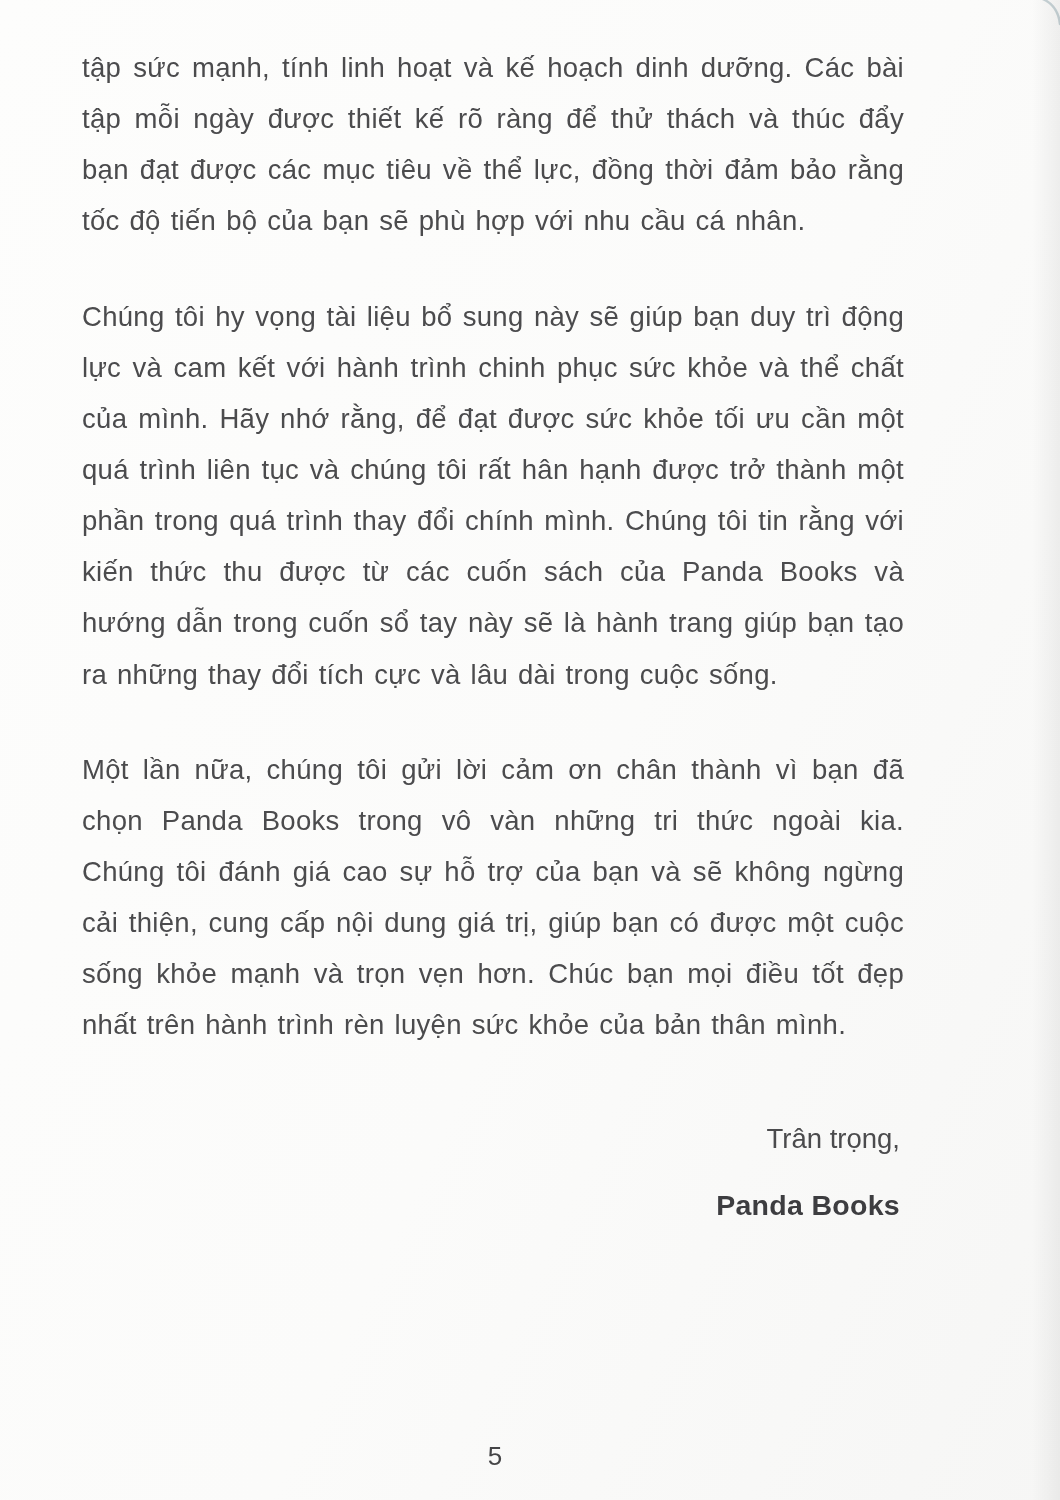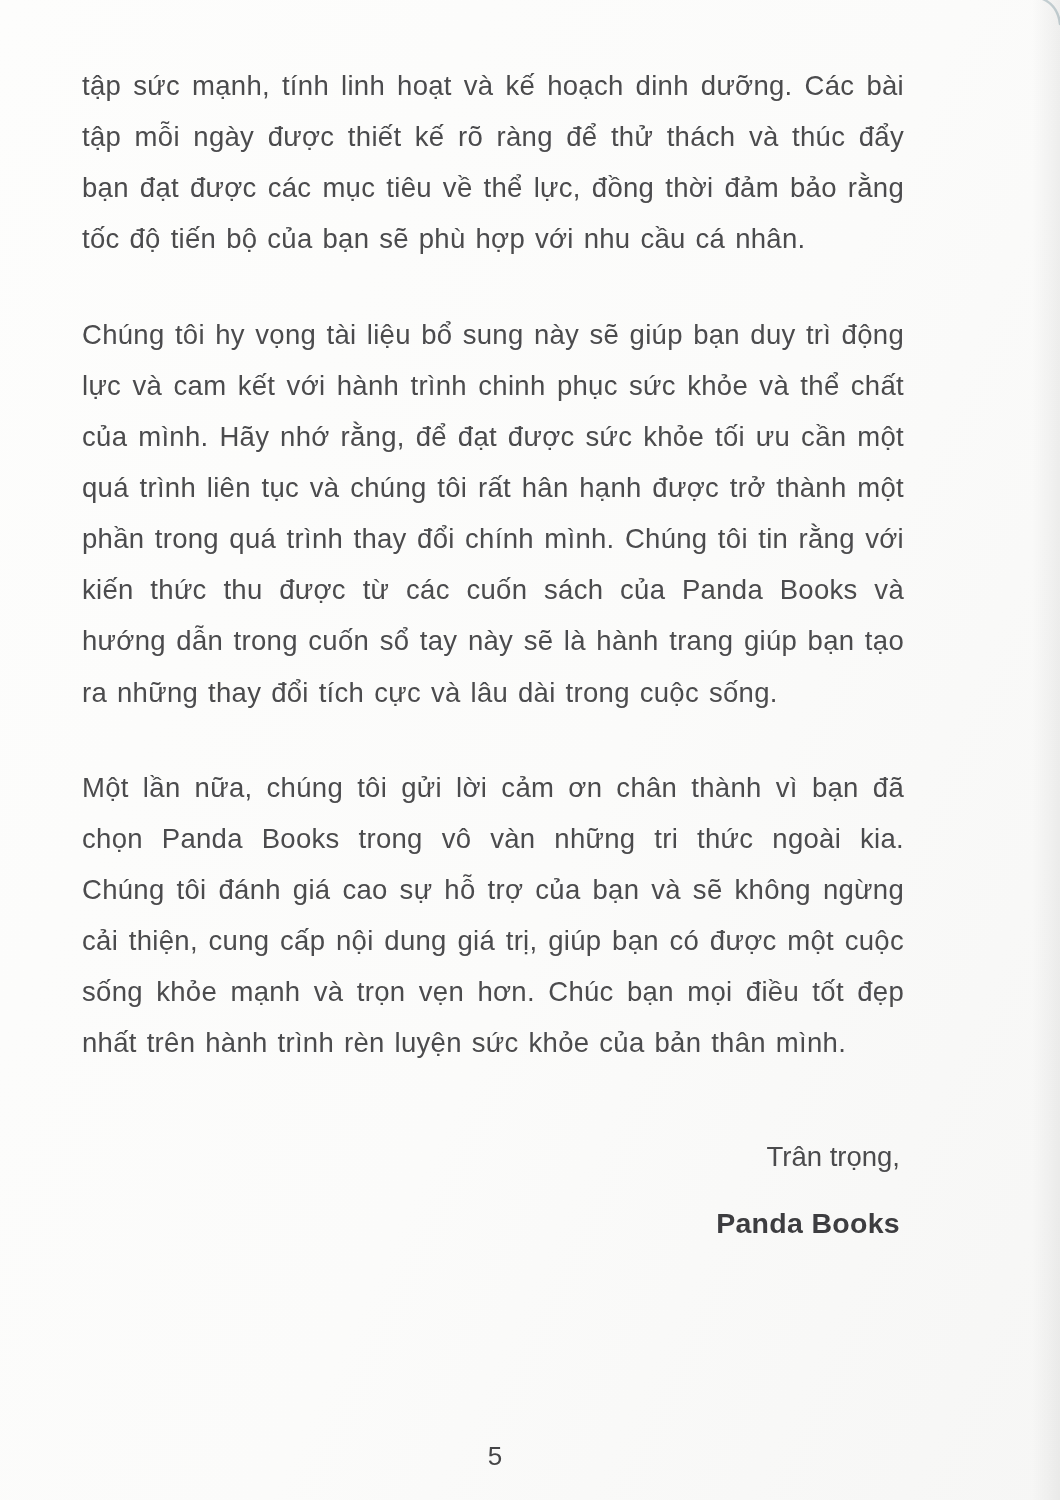--- a/index.html
+++ b/index.html
@@ -14,21 +14,21 @@
     width: 1060px;
     height: 1500px;
     overflow: hidden;
     background: linear-gradient(115deg, #fdfdfc 0%, #fbfbfa 55%, #f6f6f5 100%);
     font-family: "Liberation Sans", "DejaVu Sans", sans-serif;
     color: #4b4b4d;
   }
   .content {
     position: absolute;
     left: 82px;
-    top: 60px;
+    top: 42px;
     width: 822px;
   }
   .para {
     margin: 0 0 44px 0;
     font-size: 27.5px;
     line-height: 1.86;
     text-align: justify;
     letter-spacing: 0.3px;
     word-spacing: 2px;
     color: #4b4b4d;

